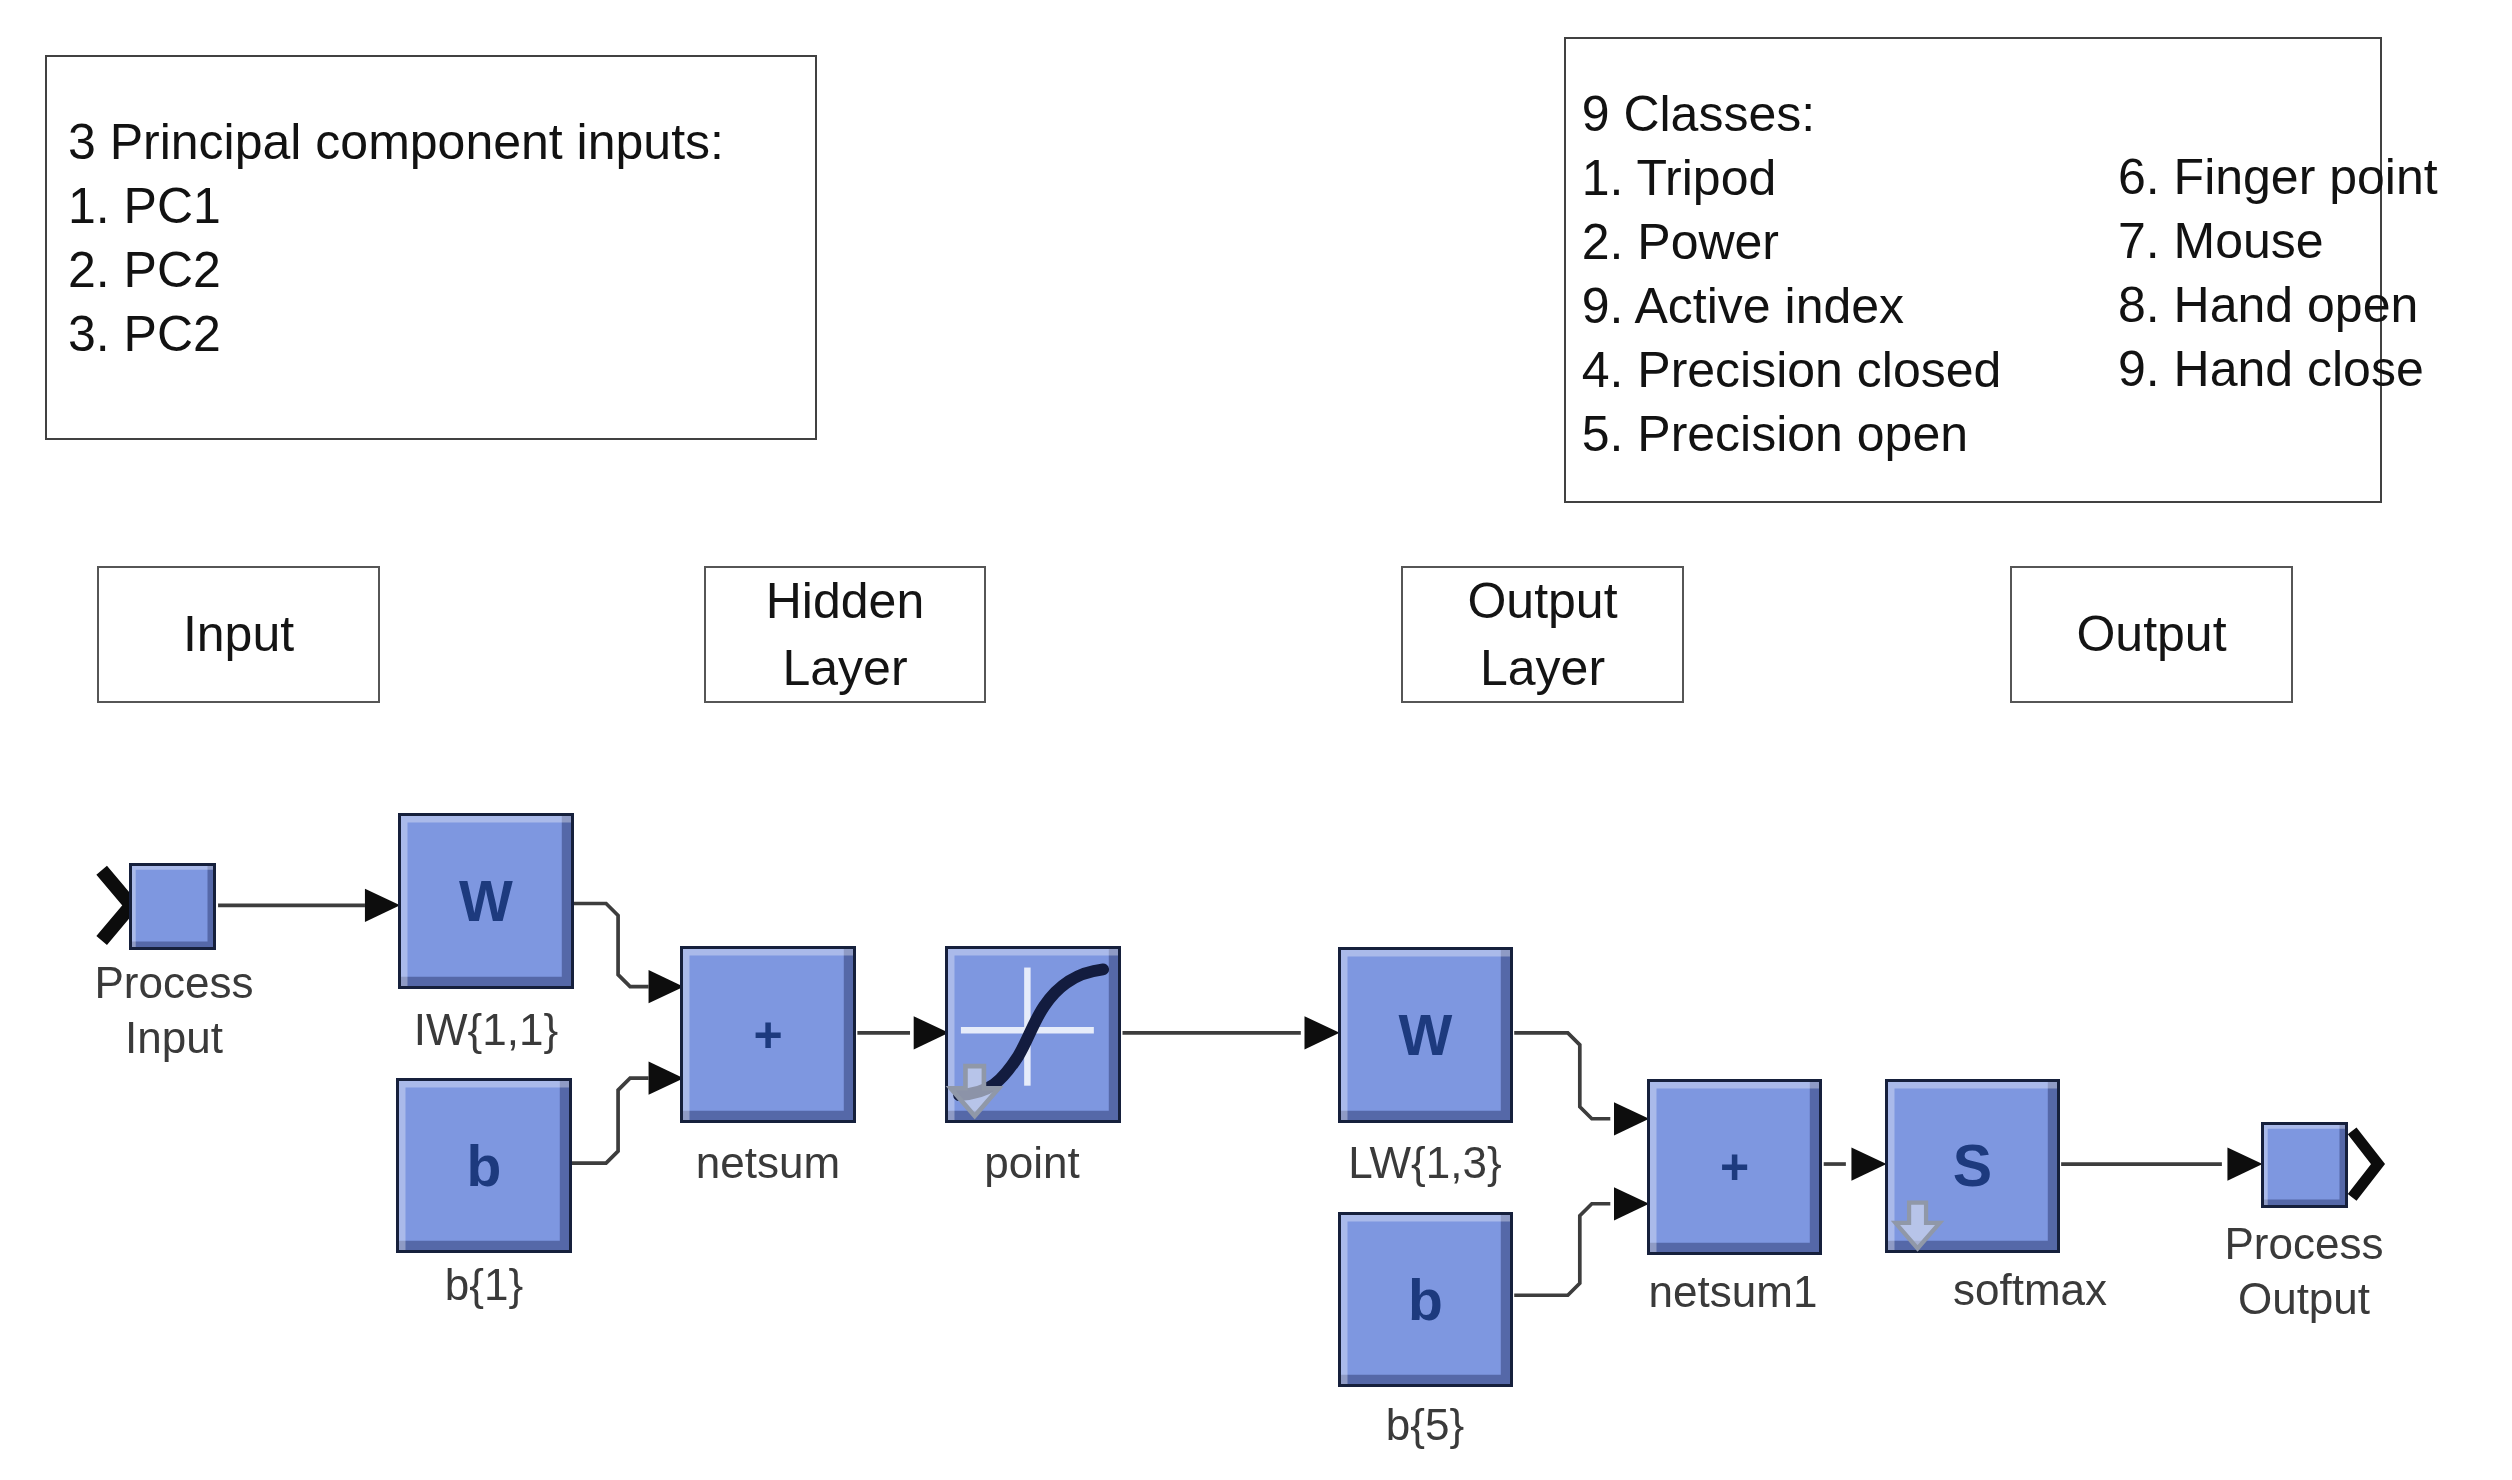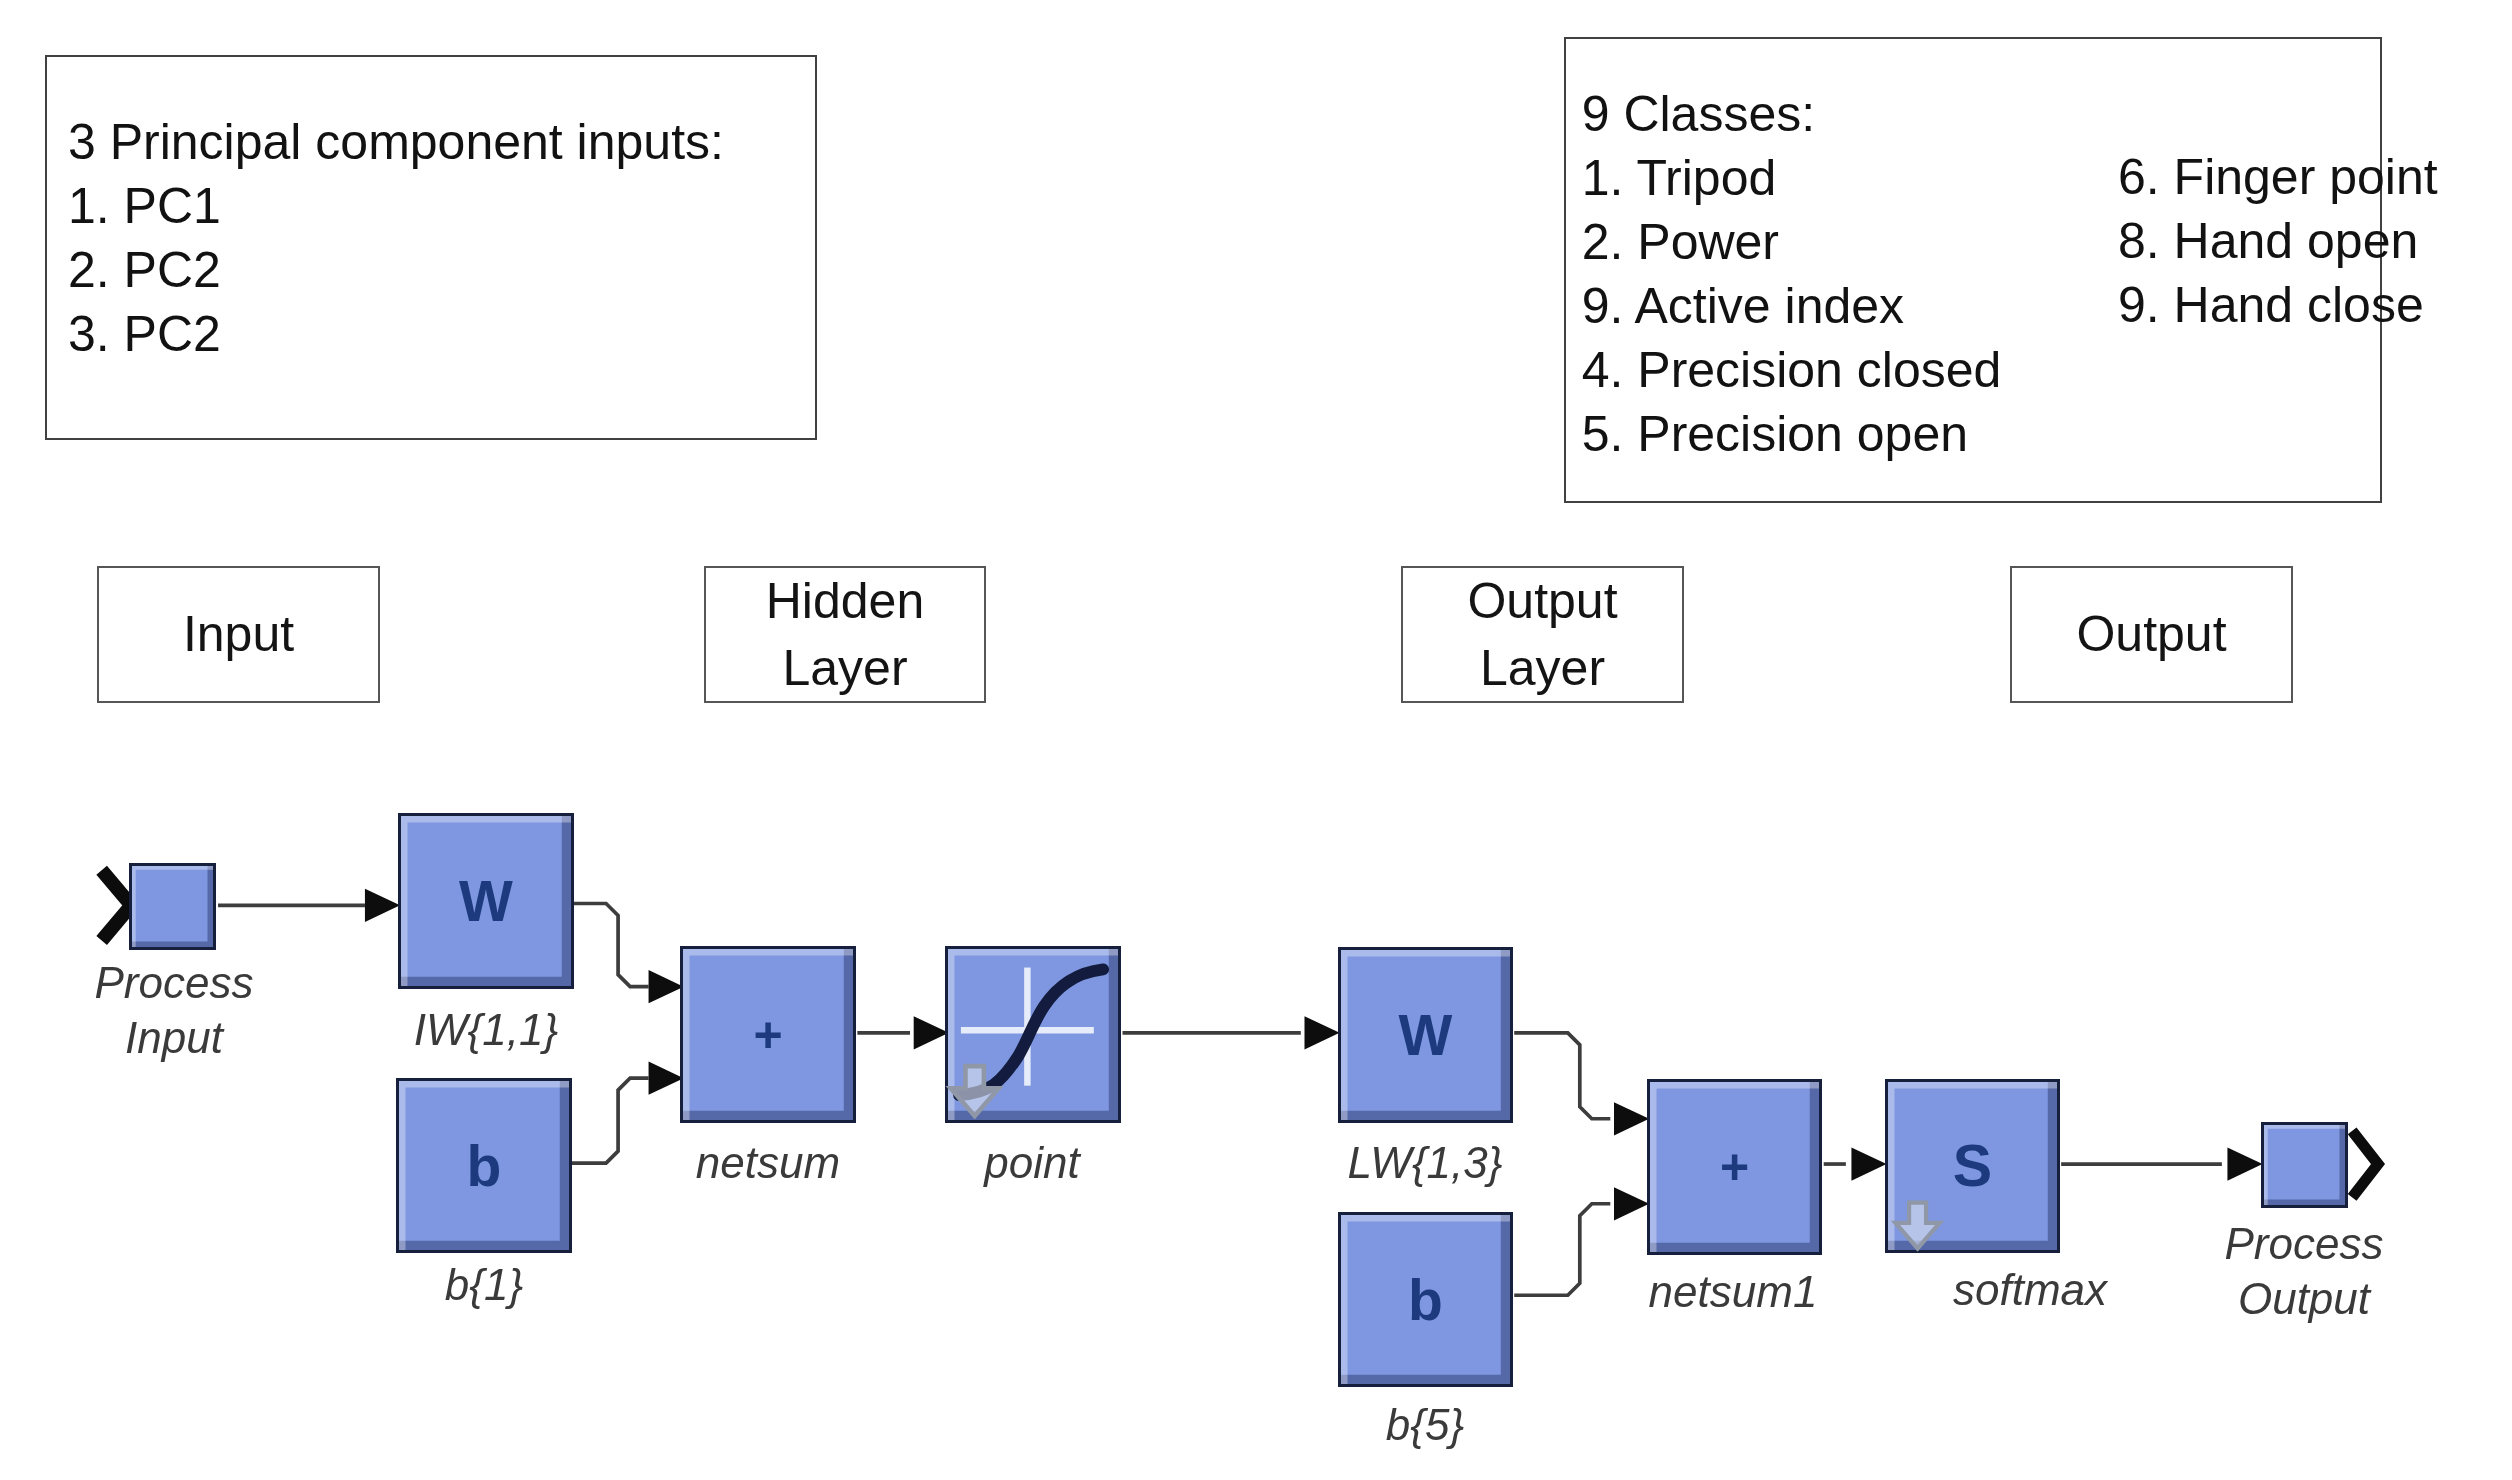--- a/index.html
+++ b/index.html
@@ -32,21 +32,21 @@
   }
   .letter{color:#1d3a7e;font-weight:700;}
   .letter.w{font-size:57px;}
   .letter.b{font-size:57px;}
   .letter.plus{font-size:50px;font-weight:600;}
   .letter.s{font-size:59px;font-weight:600;}
 
   
   .caption{
     position:absolute;transform:translateX(-50%);font-size:44px;line-height:55px;
-    color:#3a3a3a;white-space:nowrap;text-align:center;font-style:italic;
+    color:#3a3a3a;white-space:nowrap;text-align:center;
   }
 </style>
 </head>
 <body>
 
 <div id="canvas">
 
   <svg class="layer" viewBox="0 0 2719 1602">
     <g stroke="#3d3d3d" stroke-width="4" fill="none">
       <path d="M236,980 H395"></path>
@@ -87,20 +87,21 @@
     <div class="anncol" style="left:15.7px;top:43px;">
       <div class="annline">9 Classes:</div>
       <div class="annline">1. Tripod</div>
       <div class="annline">2. Power</div>
       <div class="annline">9. Active index</div>
       <div class="annline">4. Precision closed</div>
       <div class="annline">5. Precision open</div>
     </div>
     <div class="anncol" style="left:552px;top:106px;">
       <div class="annline">6. Finger point</div>
+      <div class="annline">7. Mouse</div>
       <div class="annline">8. Hand open</div>
       <div class="annline">9. Hand close</div>
     </div>
   </div>
 
   <div class="labelbox" style="left:97px;top:566px;width:283px;height:137px;">
     <span>Input</span>
   </div>
   <div class="labelbox" style="left:704px;top:566px;width:282px;height:137px;">
     <span>Hidden</span>

